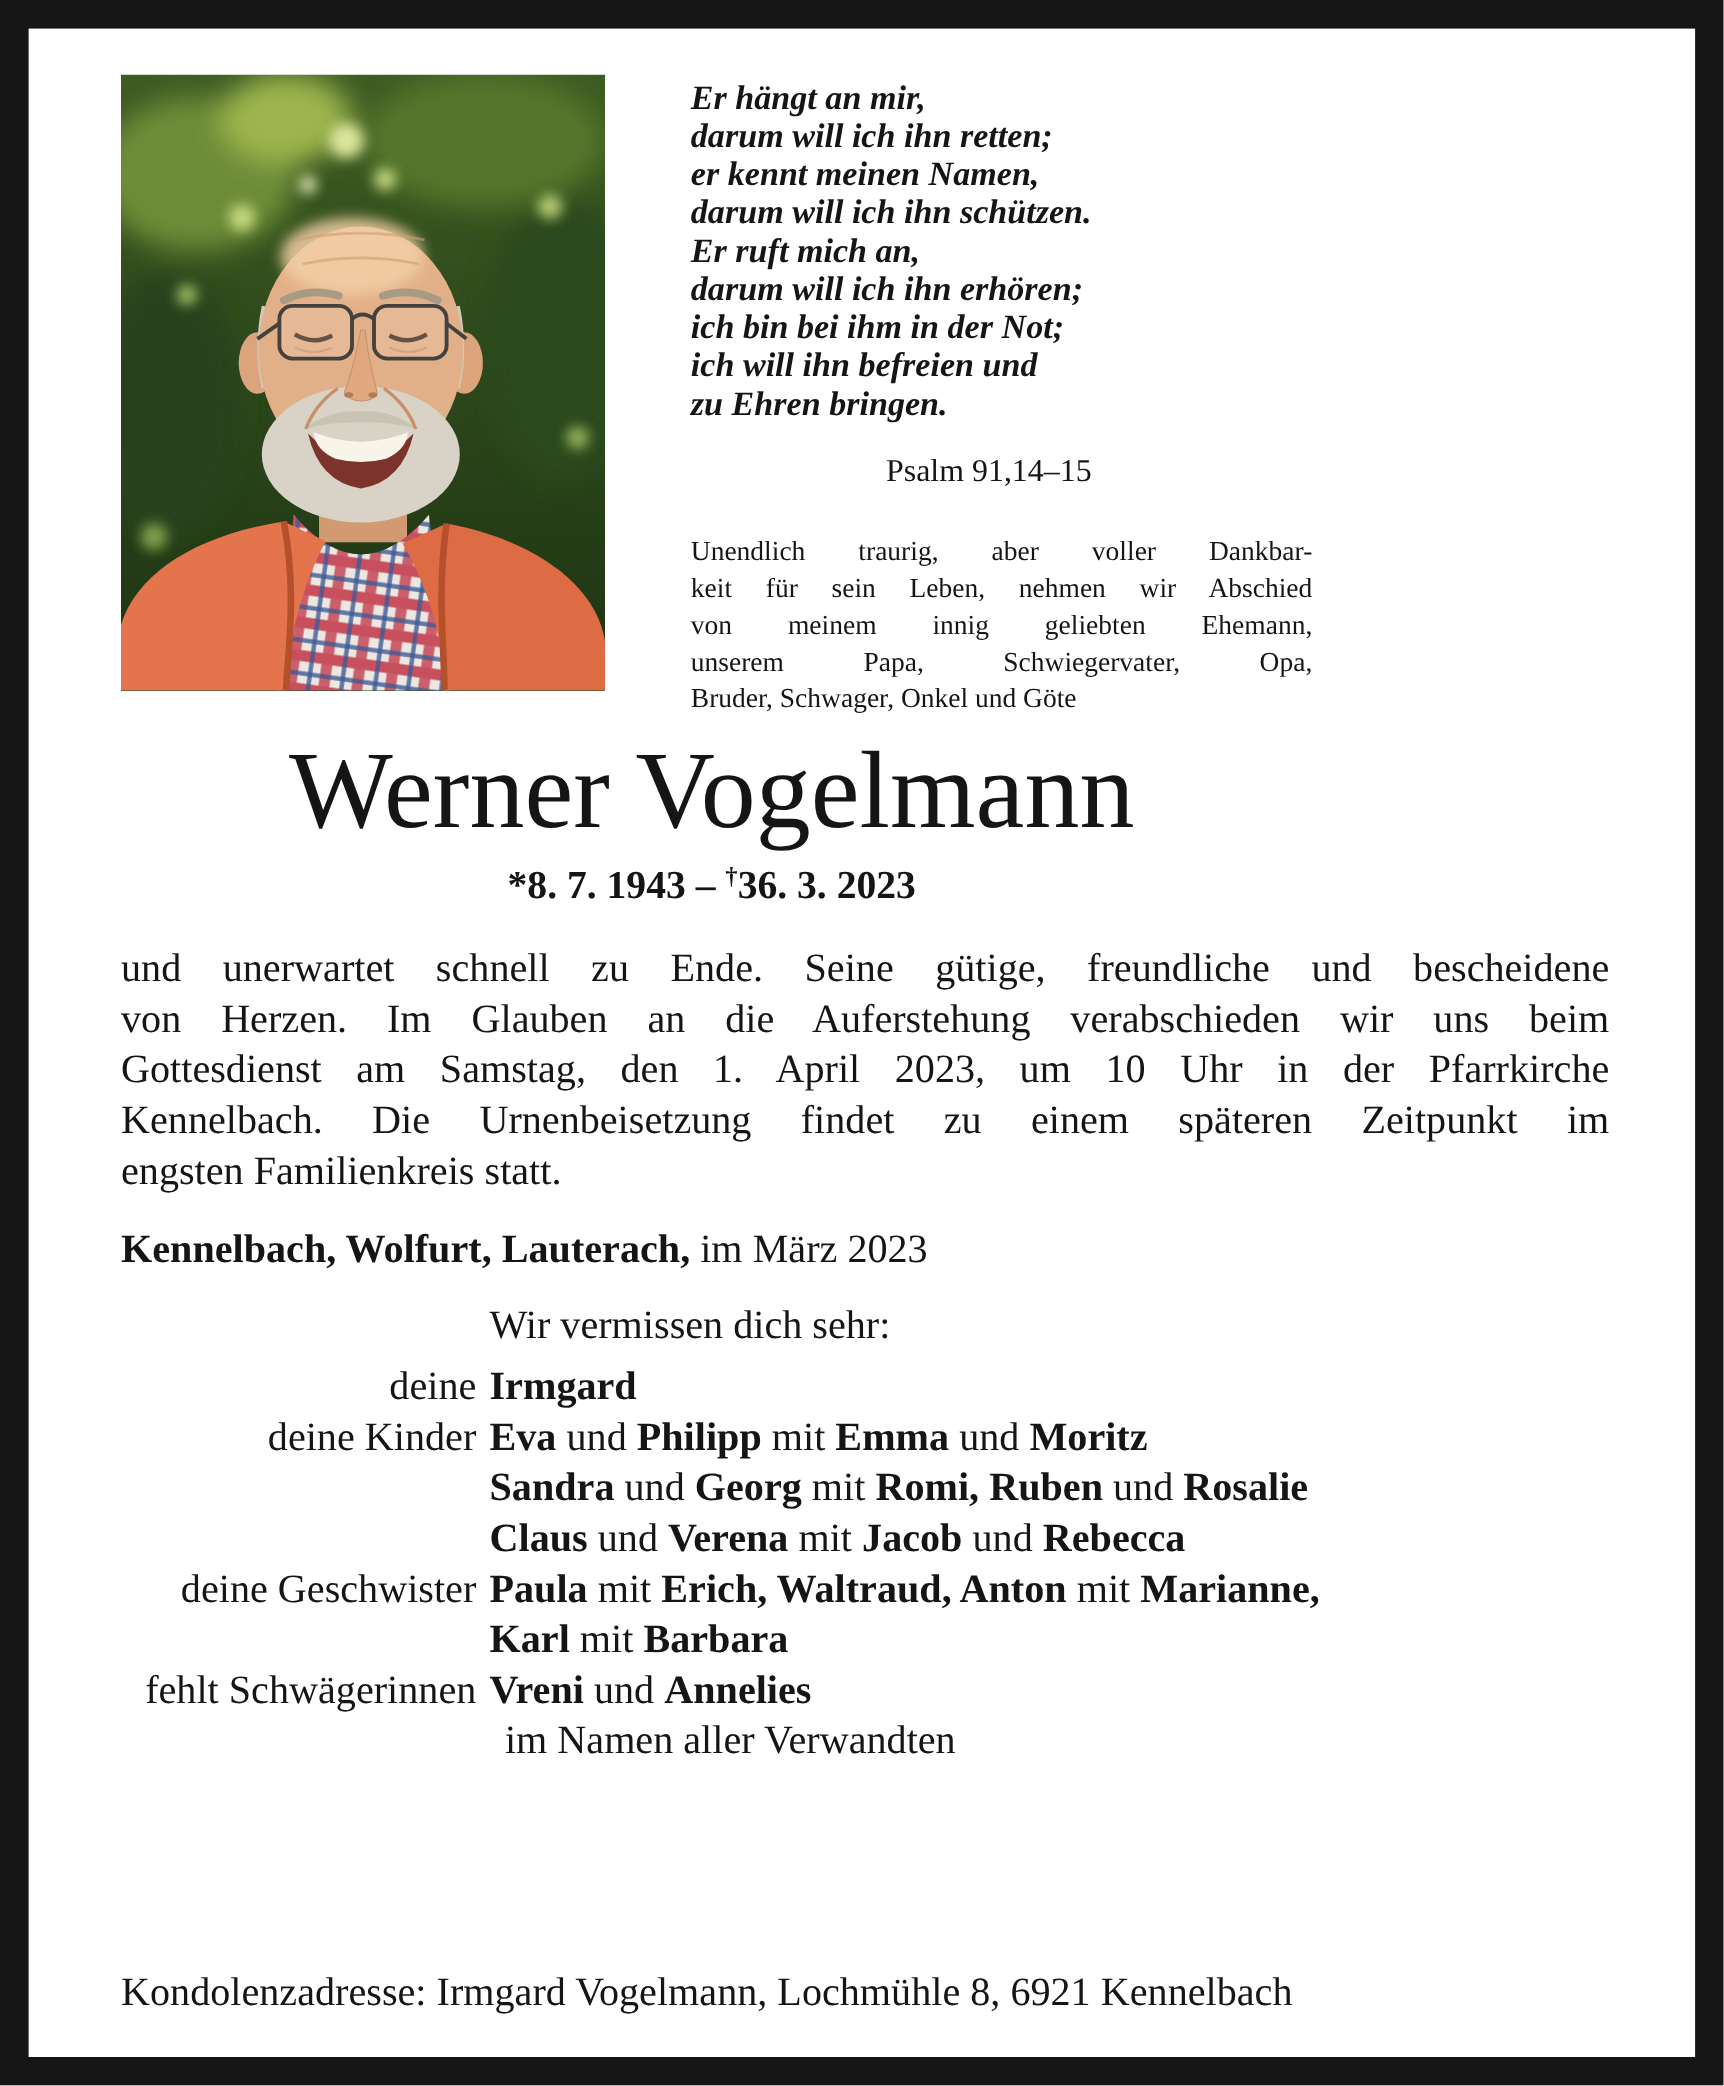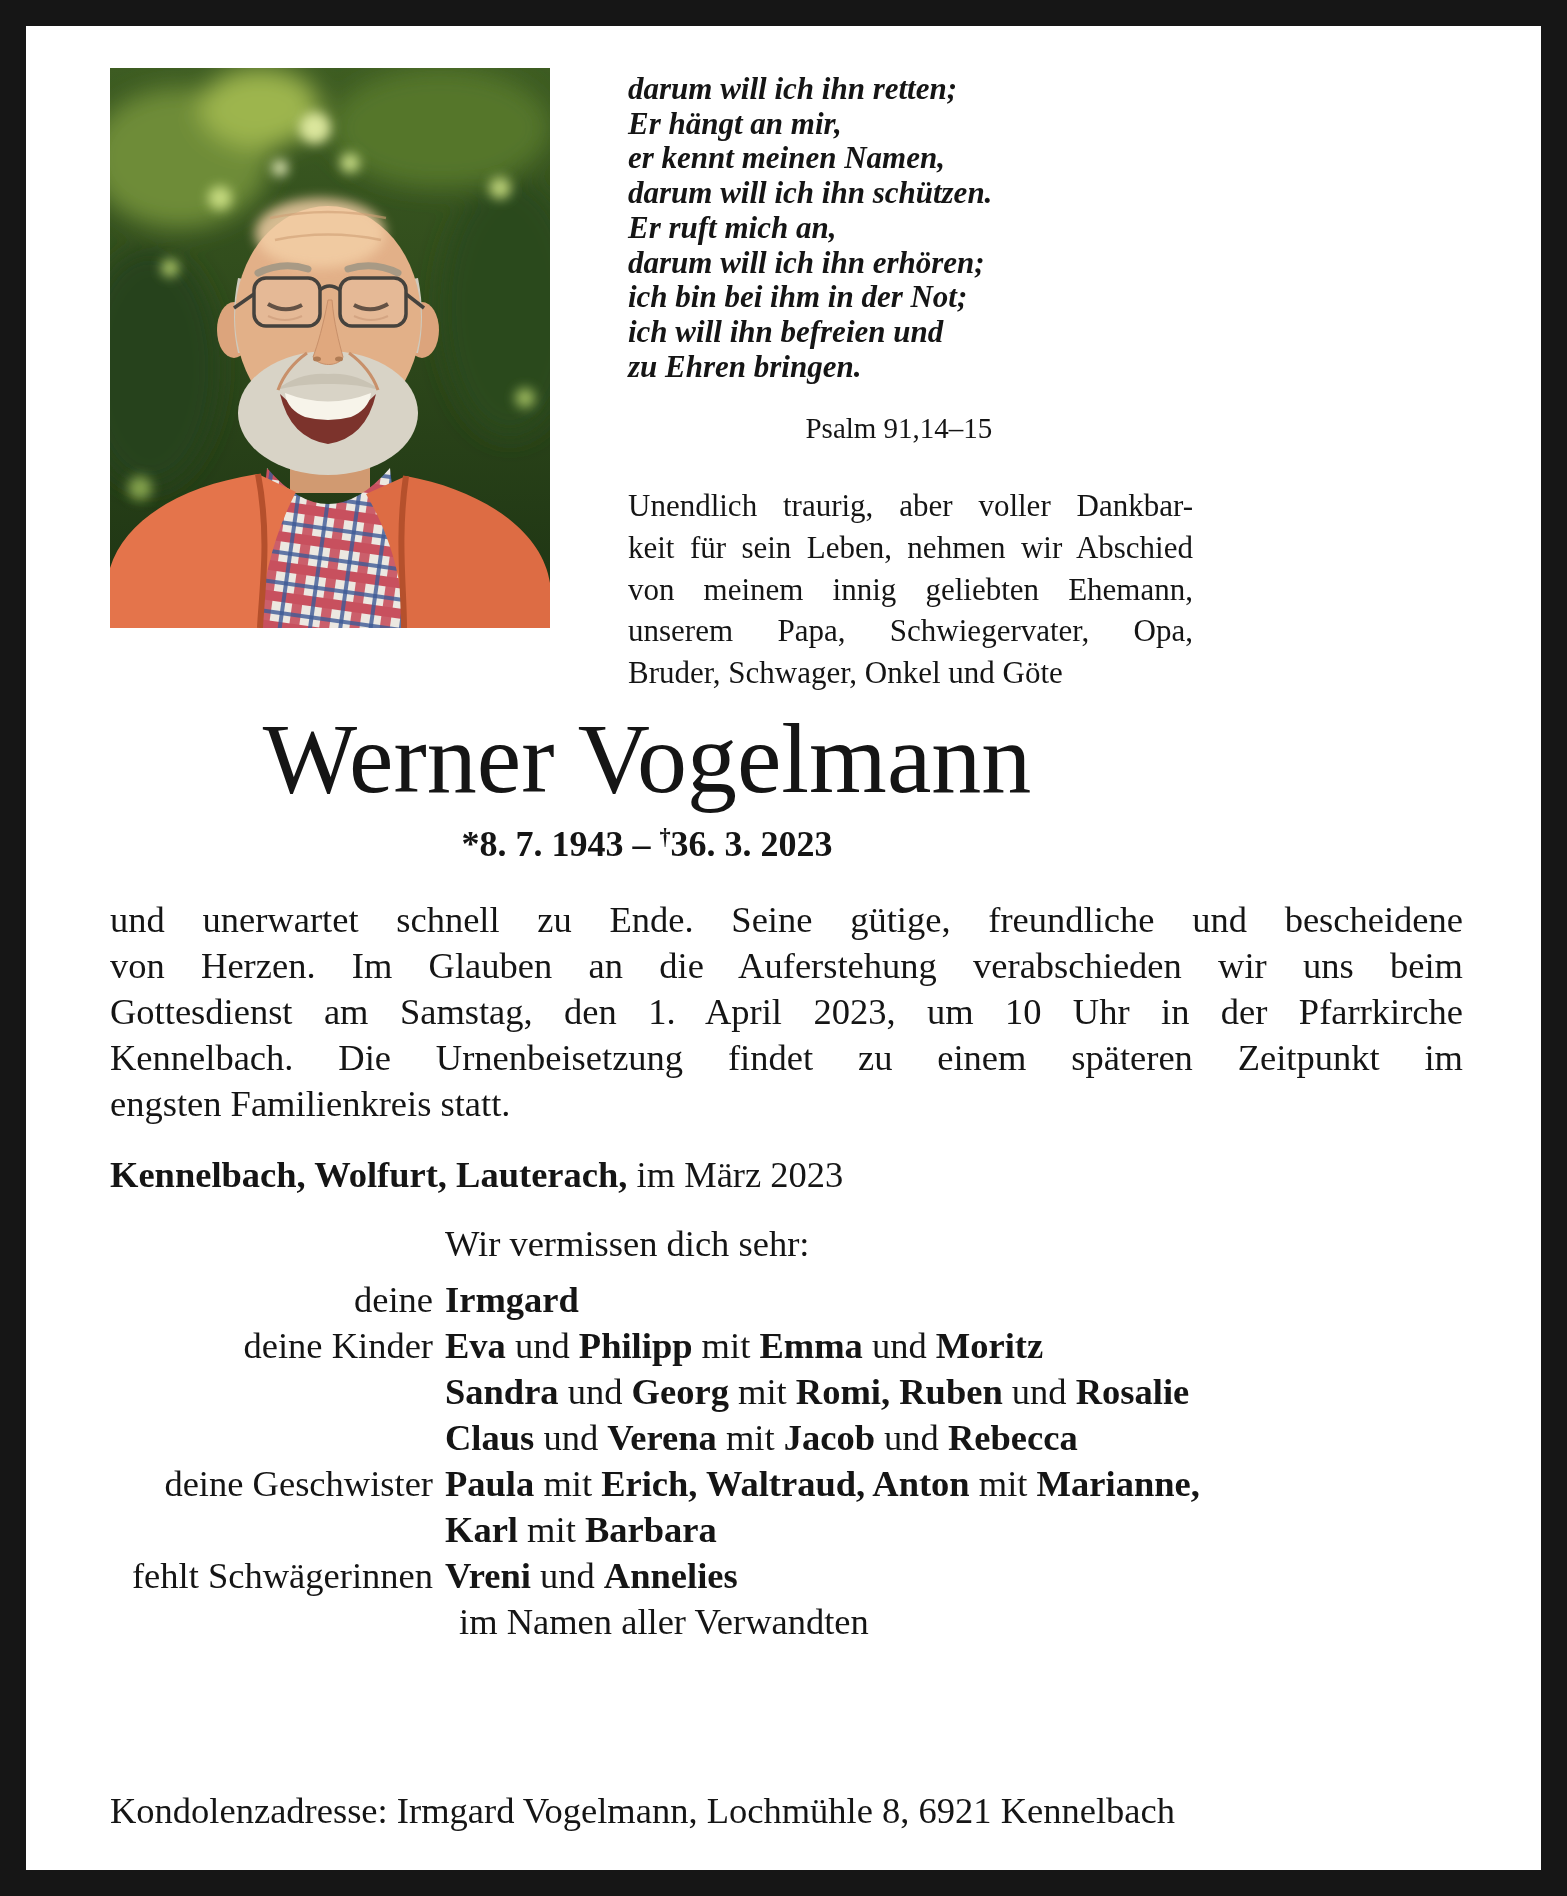--- a/index.html
+++ b/index.html
@@ -14,21 +14,21 @@
     display:flex;flex-direction:column;
     color:#151515;
   }
   .top-row{display:flex;gap:78px;align-items:flex-start;}
   .photo{width:440px;height:560px;flex:none;overflow:hidden;background:#24401c;}
   .photo svg{display:block;}
   .top-right{width:565px;padding-top:4px;}
   .psalm-wrap{display:inline-block;}
   .psalm{font-style:italic;font-weight:bold;font-size:31px;line-height:1.12;}
   .psalm-ref{font-size:29px;margin-top:28px;text-align:right;font-weight:normal;}
-  .intro{margin-top:40px;font-size:31px;line-height:1.34;width:565px;}
+  .intro{margin-top:40px;font-size:25px;line-height:1.34;width:565px;}
   .jl{text-align:justify;text-align-last:justify;}
   .jl.last{text-align-last:left;}
   .name{
     width:1074px;text-align:center;
     font-size:100px;line-height:1.04;margin-top:14px;
   }
   .dates{width:1074px;text-align:center;font-weight:bold;font-size:36px;margin-top:12px;}
   .sym-cross{font-size:0.62em;vertical-align:0.55em;}
   .announce{margin-top:32px;font-size:36.5px;line-height:1.26;}
   .dateline{margin:26px 0 0;font-size:36.5px;}
@@ -134,22 +134,22 @@
               <path d="M144,226 L124,240" fill="none"></path>
               <path d="M296,226 L314,240" fill="none"></path>
             </g>
           </g>
         </svg>
       </div>
 
       <div class="top-right">
         <div class="psalm-wrap">
           <div class="psalm">
+            <div>Er hängt an mir,</div>
             <div>darum will ich ihn retten;</div>
-            <div>Er hängt an mir,</div>
             <div>er kennt meinen Namen,</div>
             <div>darum will ich ihn schützen.</div>
             <div>Er ruft mich an,</div>
             <div>darum will ich ihn erhören;</div>
             <div>ich bin bei ihm in der Not;</div>
             <div>ich will ihn befreien und</div>
             <div>zu Ehren bringen.</div>
           </div>
           <div class="psalm-ref">Psalm 91,14–15</div>
         </div>

